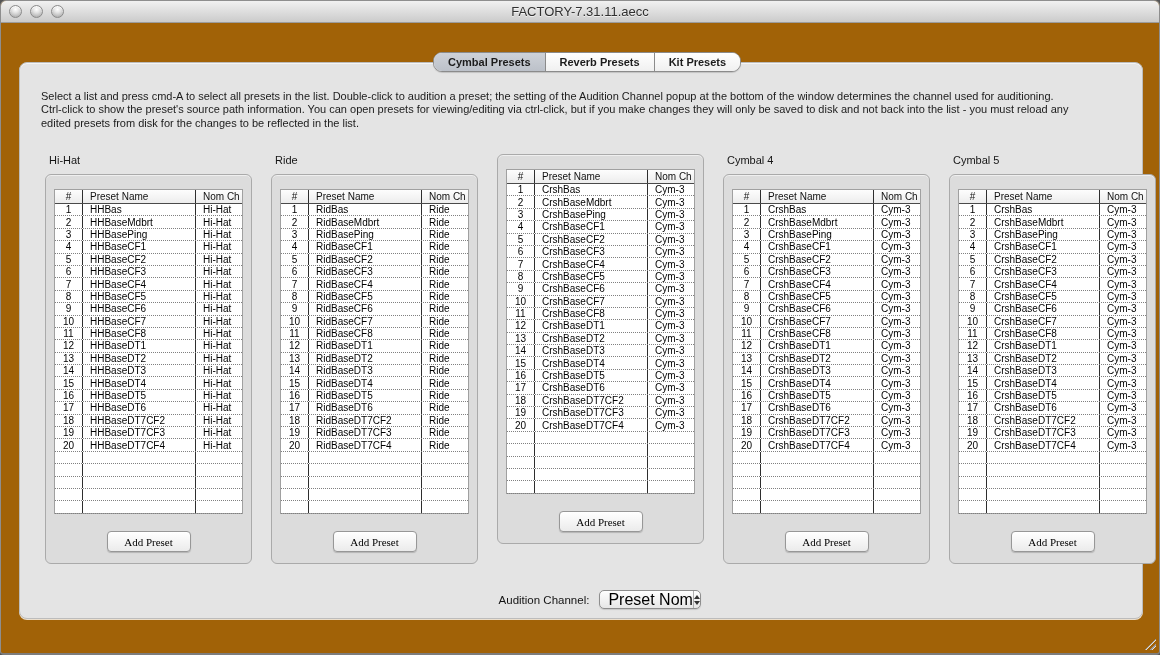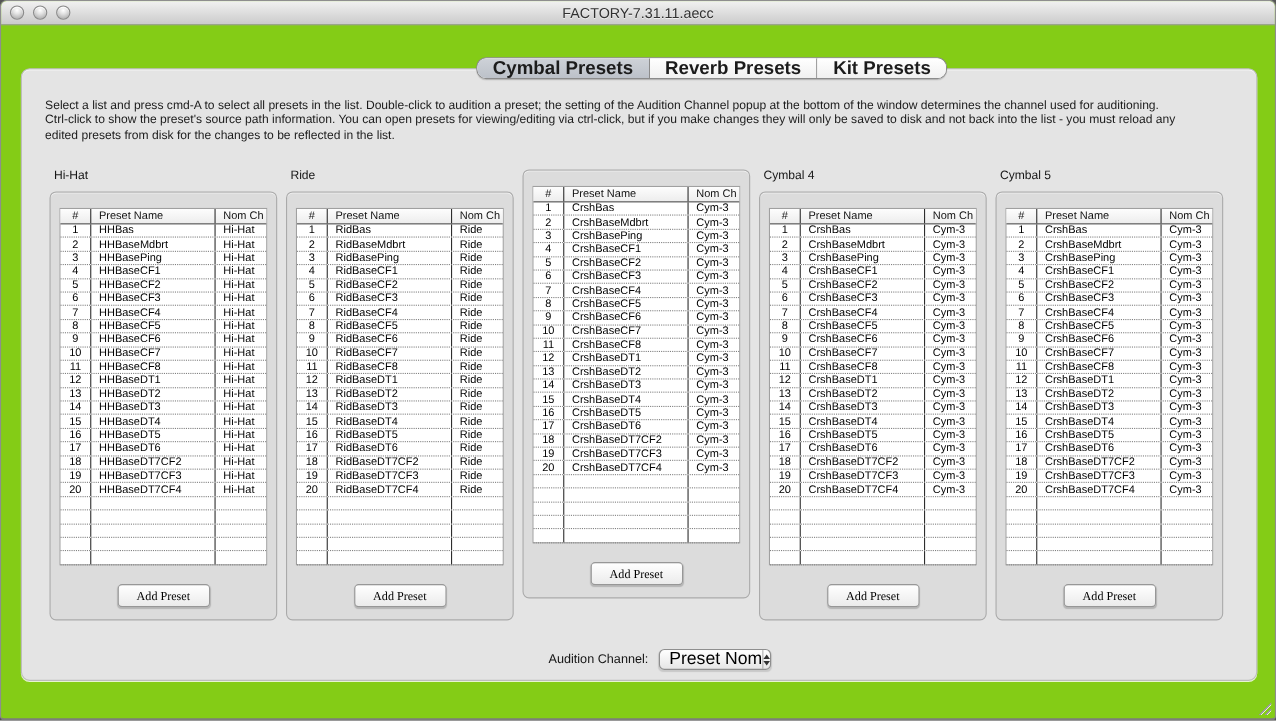--- a/index.html
+++ b/index.html
@@ -1,21 +1,21 @@
 <!DOCTYPE html>
 <html><head>
 <meta charset="utf-8">
 <style>
   * { box-sizing: border-box; margin: 0; padding: 0; }
   html,body { width:1160px; height:655px; }
   body { font-family: "Liberation Sans", "DejaVu Sans", sans-serif; background:#555; }
 
   .window {
     position:relative; width:1160px; height:655px;
-    background:#84cc16;
+    background:#a16207;
     border:1px solid #8e8e8e;
     border-bottom:2px solid #7d7d7d;
     border-radius:6px 6px 4px 4px;
     overflow:hidden;
   }
 
   
   .titlebar {
     position:absolute; left:0; top:0; right:0; height:22px;
     background:linear-gradient(#f1f1f1, #cbcbcb);
@@ -35,21 +35,21 @@
 
   
   .tabbar {
     position:absolute; left:432px; top:51px; height:20px;
     display:flex; border:1px solid #8b8b8b; border-radius:9px;
     overflow:hidden; background:#fff; z-index:5;
     box-shadow:0 1px 1px rgba(0,0,0,.15);
   }
   .tab {
     display:flex; align-items:center; justify-content:center;
-    padding:0 14px; font-size:17px; font-weight:bold; color:#1c1c1c;
+    padding:0 14px; font-size:11px; font-weight:bold; color:#1c1c1c;
     background:linear-gradient(#ffffff, #f0f0f0);
     border-right:1px solid #8b8b8b; cursor:default; white-space:nowrap;
   }
   .tab:last-child { border-right:none;text-align:center; }
   .tab.selected { background:linear-gradient(#ced2d8, #bcc1c9); }
 
   
   .groupbox {
     position:absolute; left:18px; top:61px; width:1124px; height:557px;
     background:#e4e4e4;
@@ -57,21 +57,21 @@
     box-shadow:inset 0 1px 0 rgba(255,255,255,.6), 0 1px 0 rgba(255,255,255,.8);
   }
 
   .instructions {
     position:absolute; left:40px; top:89px; width:1090px;
     font-size:11px; line-height:13.4px; color:#1b1b1b;
   }
   .instructions div { white-space:nowrap; }
 
   
-  .panels { position:absolute; left:44px; top:153px; display:flex; gap:8px; }
+  .panels { position:absolute; left:44px; top:153px; display:flex; gap:19px; }
   .panel-col { width:207px; }
   .panel-label { font-size:11px; color:#161616; padding-left:4px; height:20px; }
   .panel {
     height:390px; background:#dcdcdc;
     border:1px solid #aaaaaa; border-radius:6px;
     box-shadow:inset 0 1px 0 rgba(255,255,255,.55);
     position:relative;
   }
   .ptable {
     position:absolute; left:8px; top:14px; width:189px; height:325px;

